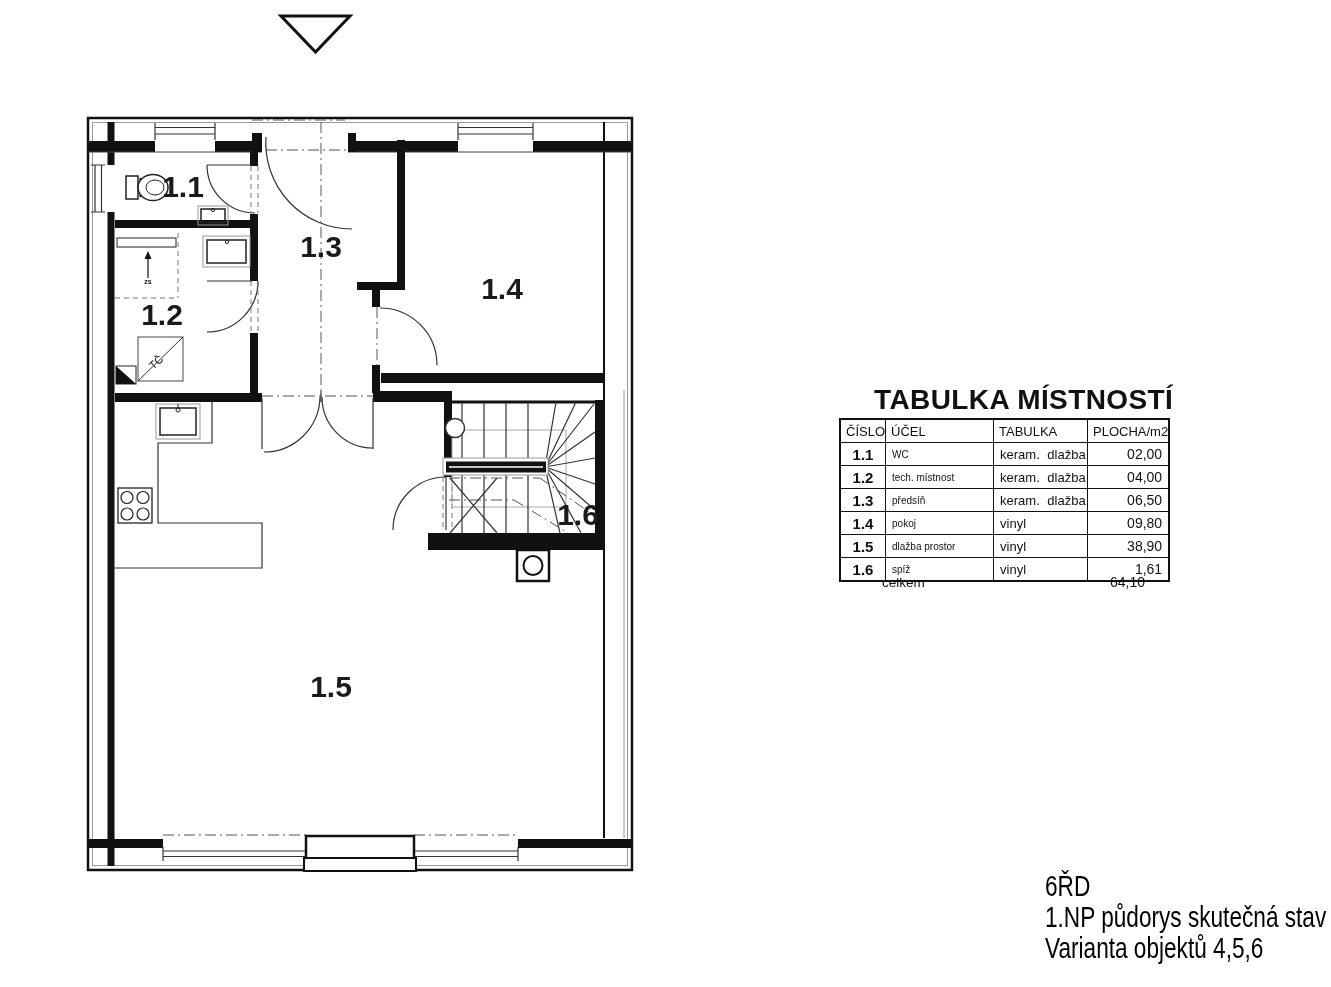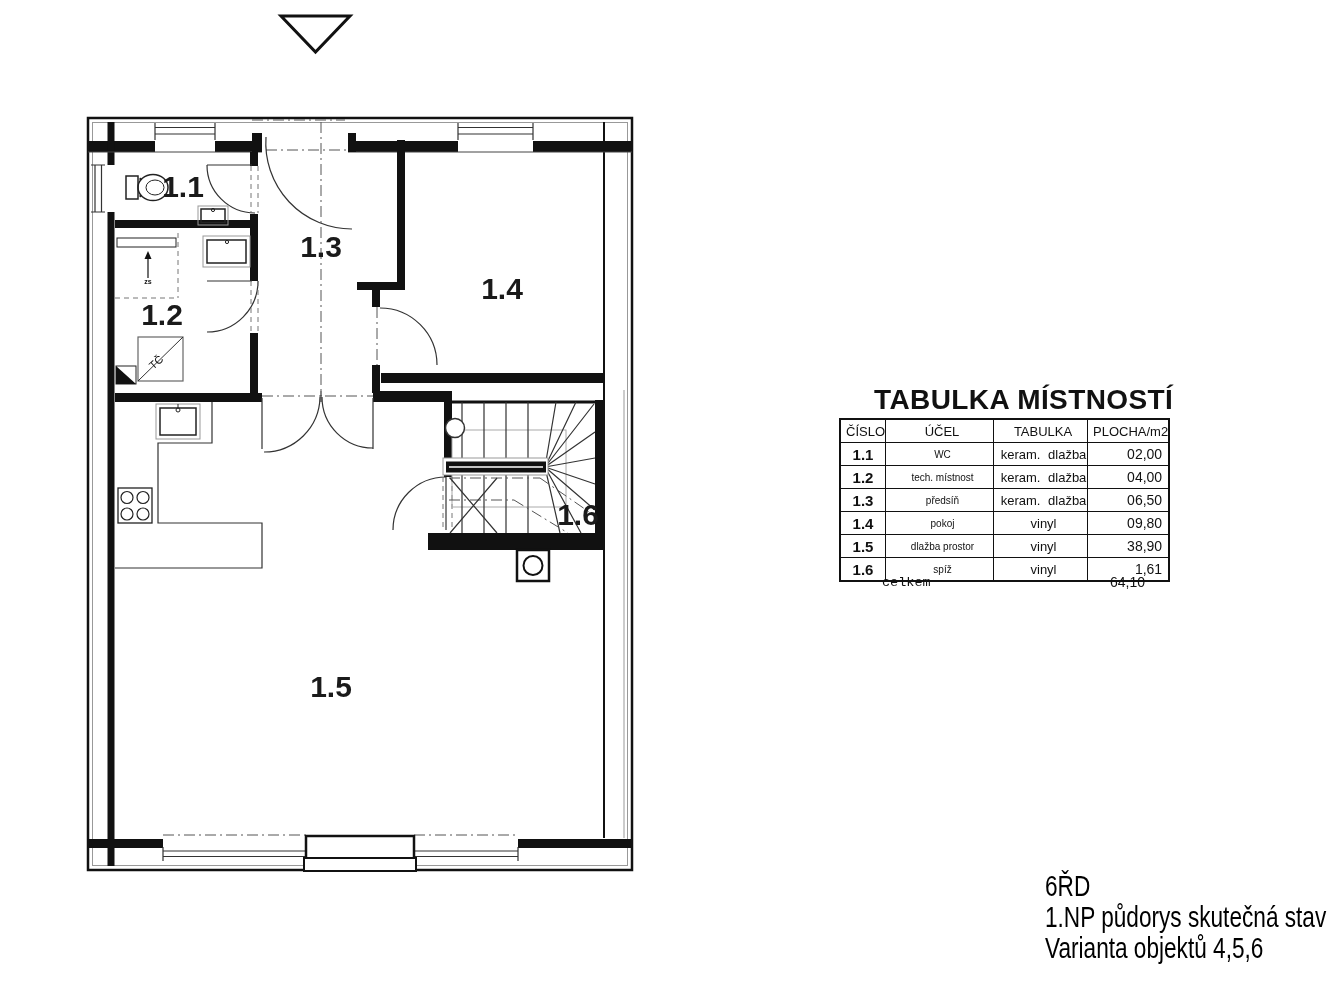--- a/index.html
+++ b/index.html
@@ -6,28 +6,28 @@
   body{width:1331px;height:987px;position:relative;overflow:hidden;
        font-family:"Liberation Sans","DejaVu Sans",sans-serif;color:#111;}
   #plan-svg{position:absolute;left:0;top:0;}
 
   
   #table-title{position:absolute;left:874px;top:384px;font-size:28px;font-weight:600;
                letter-spacing:.4px;white-space:nowrap;}
   #room-table{position:absolute;left:839px;top:418px;border-collapse:collapse;
               table-layout:fixed;}
   #room-table td,#room-table th{border:1.5px solid #111;height:22px;padding:0;
-              font-weight:400;text-align:center;overflow:hidden;white-space:nowrap;}
+              font-weight:400;text-align:left;overflow:hidden;white-space:nowrap;}
   #room-table{border:2.5px solid #111;}
   #room-table th{font-size:13px;padding-left:5px;}
   #room-table td.c-num{font-size:15px;font-weight:700;text-align:center;}
   #room-table td.c-txt{font-size:10px;padding-left:6px;}
   #room-table td.c-flr{font-size:13px;padding-left:6px;word-spacing:4px;}
   #room-table td.c-area{font-size:14px;text-align:right;padding-right:6px;}
-  #total-label{position:absolute;left:882px;top:575px;font-size:13.5px;font-family:Liberation Mono, monospace;}
+  #total-label{position:absolute;left:882px;top:575px;font-size:13.5px;}
   #total-value{position:absolute;left:1077px;top:574px;width:68px;text-align:right;
                font-size:14px;}
 
   
   #title-block{position:absolute;left:1045px;top:871px;font-size:29px;line-height:31px;
                transform:scaleX(0.78);transform-origin:left top;white-space:nowrap;
                color:#000;}
 
   
   .wall{stroke:#111;fill:none;}

